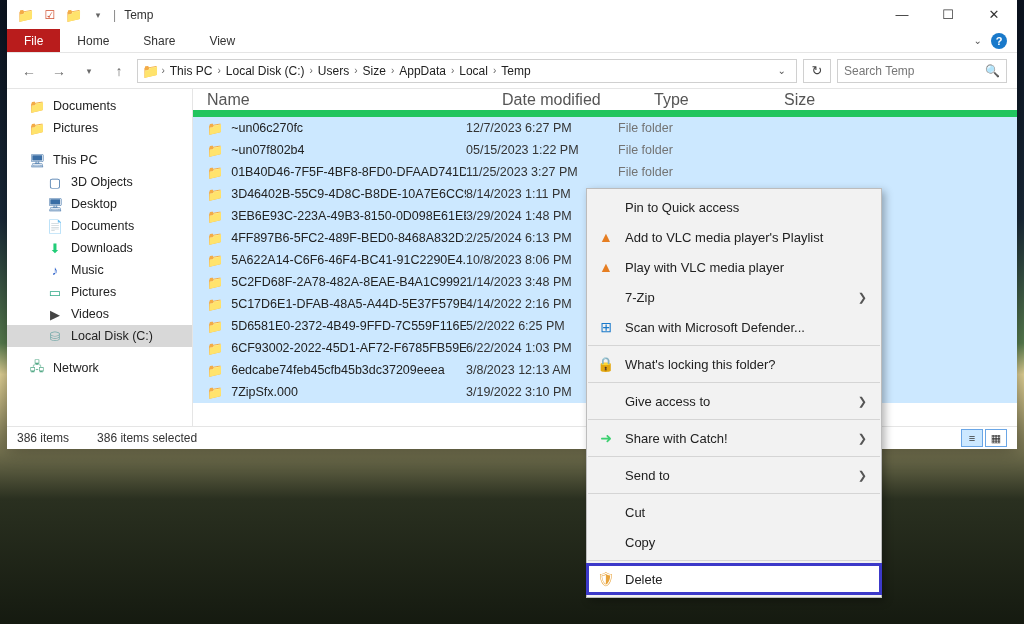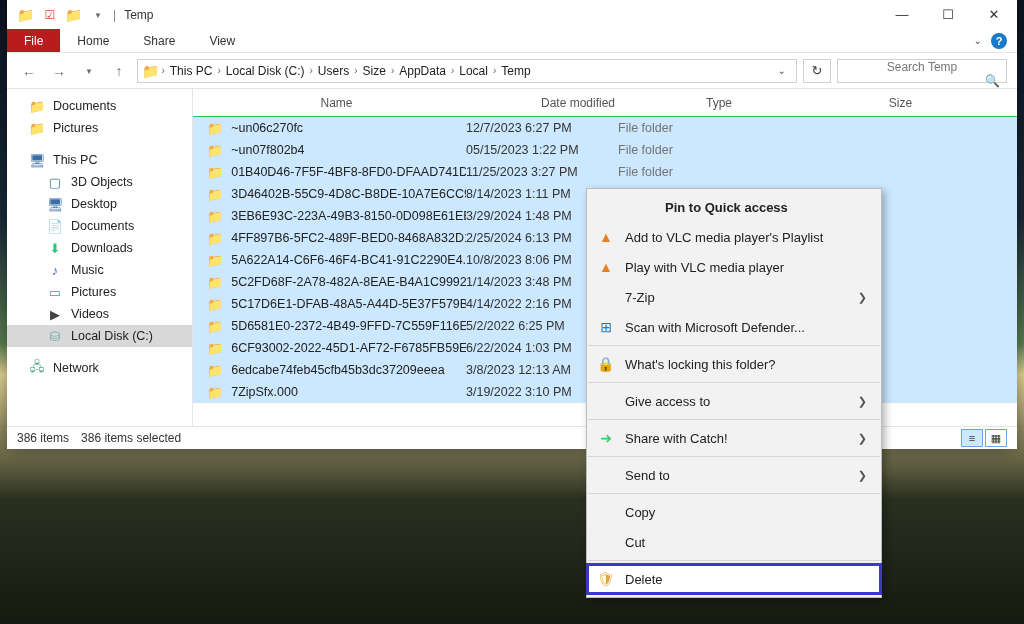--- a/index.html
+++ b/index.html
@@ -37,21 +37,21 @@
   .navbtn { width:24px; height:24px; display:flex; align-items:center; justify-content:center;
             color:#6a6a6a; font-size:14px; }
   .addr { flex:1; height:24px; border:1px solid #d0d0d0; display:flex; align-items:center;
           font-size:12px; padding:0 4px; gap:2px; color:#222; overflow:hidden; }
   .addr .crumb { padding:0 3px; white-space:nowrap; }
   .addr .gt { color:#666; font-size:10px; }
   .addr-drop { margin-left:auto; color:#555; font-size:10px; padding:0 6px; }
   .refresh { width:28px; height:24px; border:1px solid #d0d0d0; display:flex;
              align-items:center; justify-content:center; color:#444; font-size:13px; }
   .search { width:170px; height:24px; border:1px solid #d0d0d0; display:flex; align-items:center;
-            font-size:12px; padding:0 6px; color:#777;flex-direction:column; }
+            font-size:12px; padding:0 6px; color:#777; }
   .search .mag { margin-left:auto; color:#555; }
 
   
   .body { flex:1; display:flex; min-height:0; }
   .sidebar { width:186px; border-right:1px solid #e5e5e5; padding-top:6px; font-size:12.5px;
              overflow:hidden; }
   .sb-item { display:flex; align-items:center; height:22px; padding-left:22px; gap:8px;
              color:#222; white-space:nowrap; }
   .sb-item.sel { background:#d8d8d8; }
   .sb-group { margin-top:10px; }
@@ -59,52 +59,52 @@
   .sb-fold { color:#e8b442; }
   .sb-pc   { color:#3a6ea5; }
   .sb-dl   { color:#2c7; }
   .sb-mus  { color:#36c; }
   .sb-pic  { color:#3a8; }
   .sb-vid  { color:#444; }
   .sb-disk { color:#7aa; }
   .sb-net  { color:#5a8; }
 
   .main { flex:1; display:flex; flex-direction:column; min-width:0; }
-  .cols { height:28px; display:flex; align-items:center; font-size:12px; color:#555;
-          border-bottom:1px solid #22c55e;text-align:center; }
+  .cols { height:28px; display:flex; align-items:center; font-size:16px; color:#555;
+          border-bottom:7px solid #22c55e; }
   .c-name { width:273px; padding-left:14px; }
   .c-date { width:152px;margin-left:36px; }
   .c-type { width:130px; }
   .c-size { flex:1; }
   .rows { flex:1; overflow:hidden; font-size:12.5px; }
   .row { height:22px; display:flex; align-items:center; background:#cce8ff; color:#222; }
   .r-name { width:273px; padding-left:14px; display:flex; align-items:center; gap:8px;
             white-space:nowrap; overflow:hidden; text-overflow:ellipsis; }
   .r-name .fi { color:#e8b442; font-size:13px; flex-shrink:0; }
   .r-date { width:152px; color:#333; white-space:nowrap; }
   .r-type { width:130px; color:#737373; }
   .r-size { flex:1; }
 
   
   .status { height:23px; border-top:1px solid #e5e5e5; display:flex; align-items:center;
-            font-size:12px; padding:0 10px; gap:12px; color:#333; }
+            font-size:12px; padding:0 10px; gap:28px; color:#333; }
   .status .views { margin-left:auto; display:flex; gap:2px; }
   .vbtn { width:22px; height:18px; border:1px solid #6aa6e6; display:flex;
           align-items:center; justify-content:center; font-size:11px; }
   .vbtn.active { background:#cce8ff; }
 
   
   .ctxmenu { position:absolute; left:586px; top:188px; width:296px; background:#f2f2f2;
              border:1px solid #bcbcbc; box-shadow:3px 3px 8px rgba(0,0,0,.3);
              font-size:13px; padding:3px 0; }
   .cm-item { height:30px; display:flex; align-items:center; padding:0 14px 0 10px; gap:10px;
              color:#222; position:relative; }
   .cm-item .ico { width:18px; text-align:center; font-size:14px; }
   .cm-item .arr { margin-left:auto; color:#555; font-size:11px; }
-  .cm-item.bold { font-weight:700;margin-left:40px; }
+  .cm-item.bold { font-weight:400; }
   .cm-sep { height:1px; background:#d5d5d5; margin:3px 1px; }
   .cm-item.hl { background:#fff; }
   .cm-item.boxed { outline:3px solid #3c39c9; outline-offset:-2px; }
   .vlc { color:#e67e22; }
   .shield { color:#e8a33a; }
   .defender { color:#1979ca; }
   .lock { color:#e8a33a; }
   .catch { color:#3cd070; }
 </style>
 </head>
@@ -409,26 +409,26 @@
     </div>
     <div class="cm-sep"></div>
     <div class="cm-item  ">
       <span class="ico "></span>
       <span>Send to</span>
       <span class="arr">❯</span>
     </div>
     <div class="cm-sep"></div>
     <div class="cm-item  ">
       <span class="ico "></span>
+      <span>Cut</span>
+
+    </div>
+    <div class="cm-item  ">
+      <span class="ico "></span>
       <span>Copy</span>
-
-    </div>
-    <div class="cm-item  ">
-      <span class="ico "></span>
-      <span>Cut</span>
 
     </div>
     <div class="cm-sep"></div>
     <div class="cm-item  boxed hl">
       <span class="ico shield">🛡</span>
       <span>Delete</span>
 
     </div>
   </div>
 

